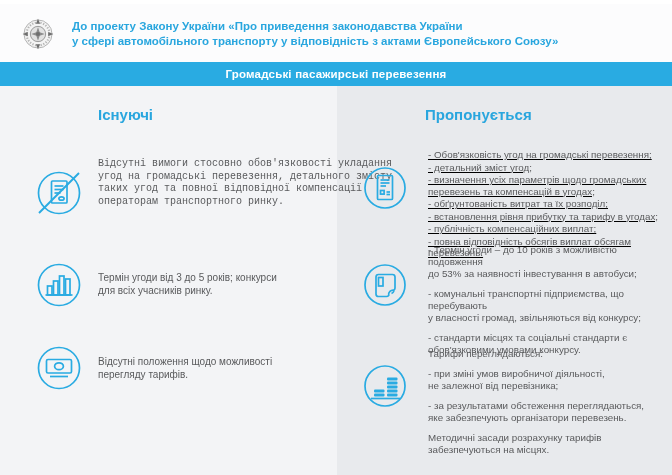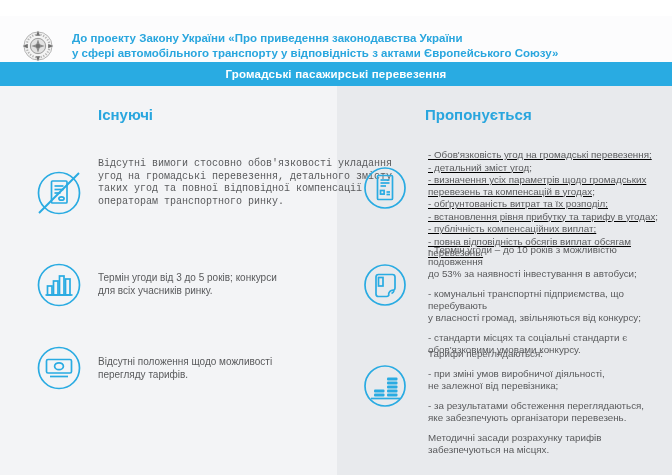--- a/index.html
+++ b/index.html
@@ -2,21 +2,21 @@
 <html><head>
 <meta charset="utf-8">
 <style>
   * { margin:0; padding:0; box-sizing:border-box; }
   html,body { background:#ffffff; }
   .slide {
     position:relative; width:672px; height:475px; overflow:hidden;
     font-family:"Liberation Sans", sans-serif; background:#ffffff;
   }
   
-  .header { position:absolute; left:0; top:16px; width:672px; height:62px; background:#fcfcfd; }
+  .header { position:absolute; left:0; top:4px; width:672px; height:62px; background:#fcfcfd; }
   .logo { position:absolute; left:21px; top:13px; width:34px; height:34px; }
   .title { position:absolute; left:72px; top:15px; font-size:11.5px; font-weight:bold;
            color:#29a6de; line-height:15px; white-space:pre-line; }
   
   .banner { position:absolute; left:0; top:62px; width:672px; height:24px; background:#29abe2;
             display:flex; align-items:center; justify-content:center; }
   .banner span { color:#ffffff; font-size:11.5px; font-weight:bold; letter-spacing:.2px; }
   
   .panel-left  { position:absolute; left:0;   top:86px; width:337px; height:389px; background:#f3f4f6; }
   .panel-right { position:absolute; left:337px; top:86px; width:335px; height:389px; background:#e8eaed; }

